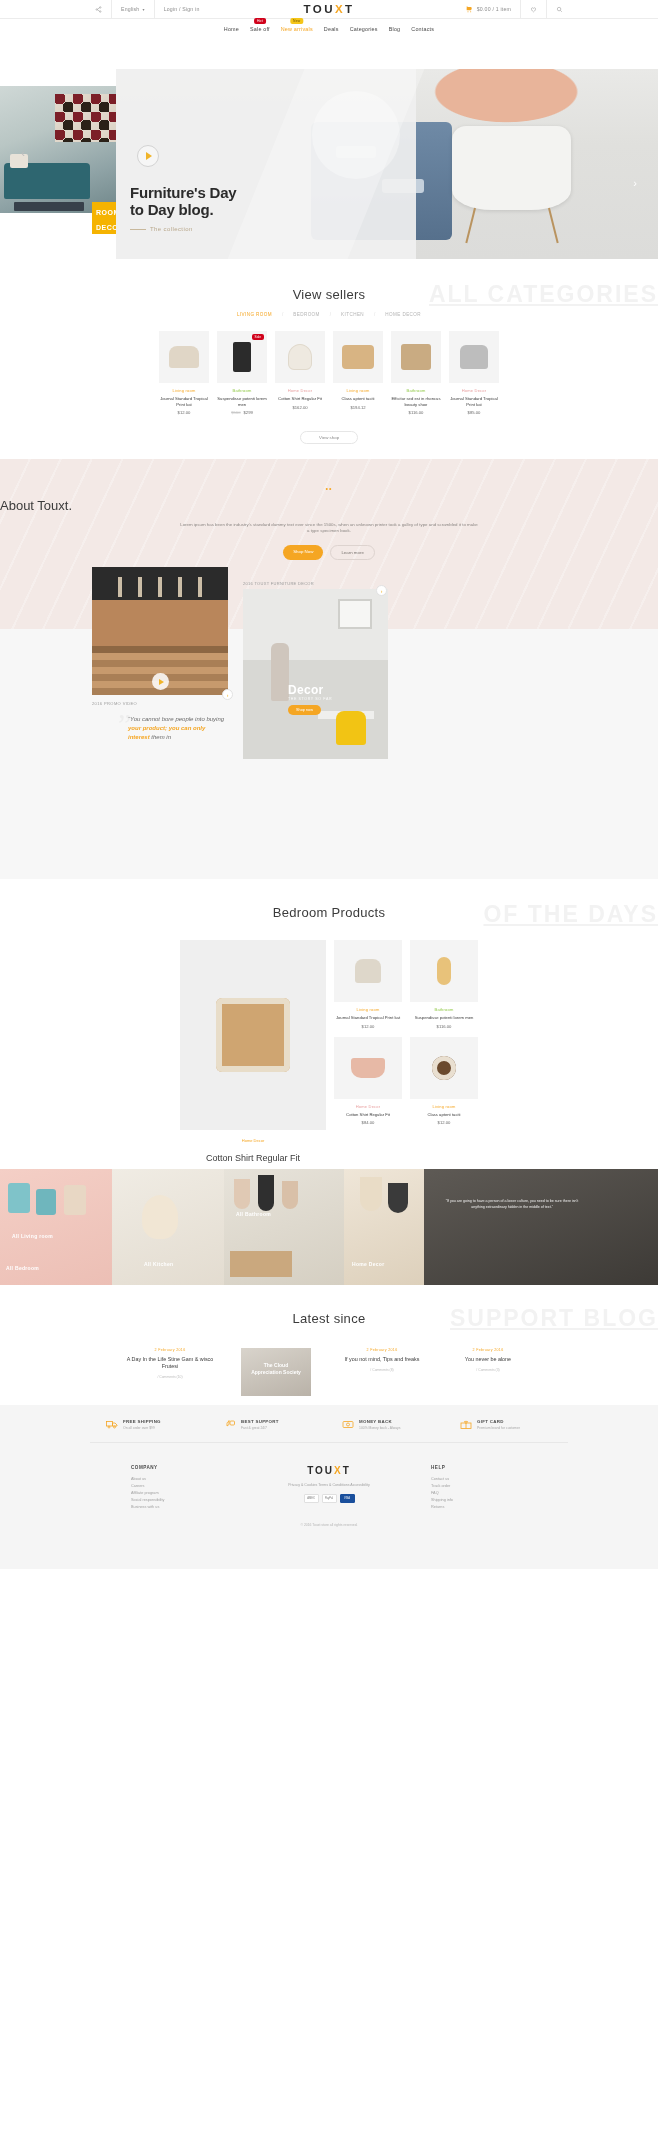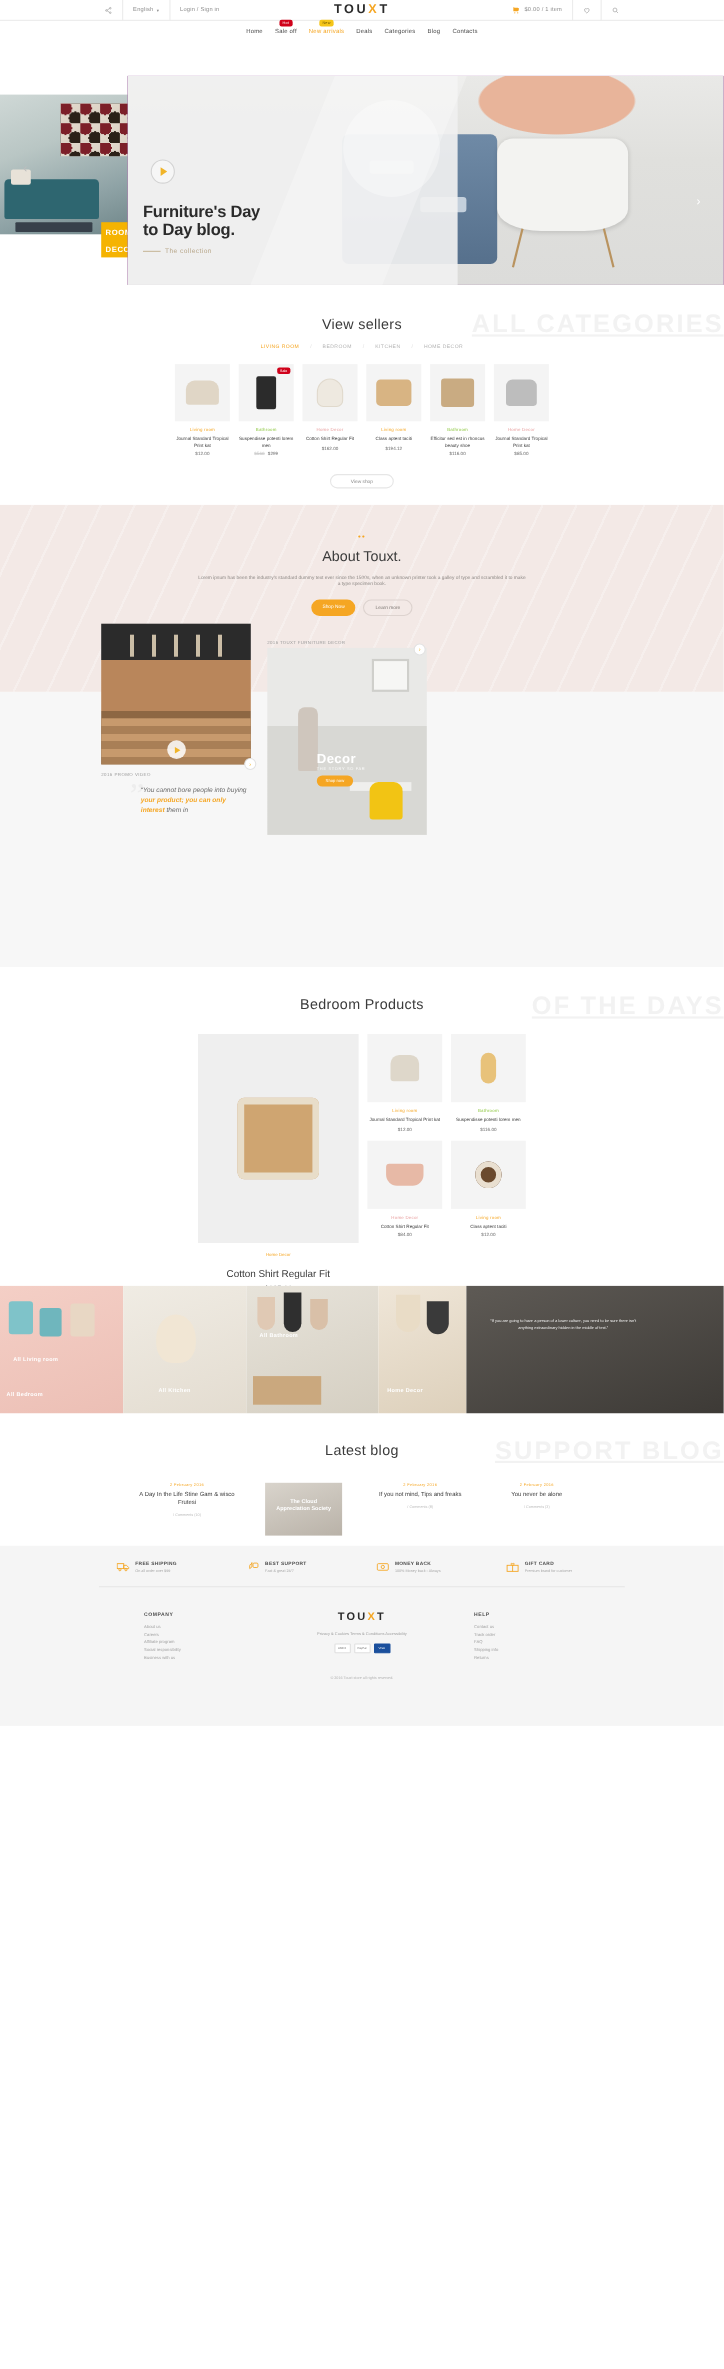--- a/index.html
+++ b/index.html
@@ -39,21 +39,21 @@
     background:
       radial-gradient(circle at 25% 25%, #7c1f28 0 6px, transparent 6px),
       radial-gradient(circle at 75% 75%, #2b2118 0 6px, transparent 6px),
       linear-gradient(135deg,#e6ded2,#d8cdbf); background-size:18px 18px; }
   .hero-left-img .sofa { position:absolute; left:4px; bottom:14px; width:86px; height:36px; background:#2e6670; border-radius:4px 4px 2px 2px; }
   .hero-left-img .sofa:after { content:""; position:absolute; left:6px; top:-9px; width:18px; height:14px; background:#e8e2d8; border-radius:2px; }
   .hero-left-img .table { position:absolute; left:14px; bottom:2px; width:70px; height:9px; background:#37404a; border-radius:1px; }
   .hero-yellow { position:absolute; left:92px; top:163px; width:48px; height:32px; background:#f5b301; }
   .hero-yellow span { display:block; color:#fff; font-weight:700; font-size:7px; line-height:9px; padding:6px 0 0 4px; letter-spacing:.5px; }
 
-  .hero-main { position:absolute; left:116px; top:30px; width:542px; height:190px; background:#701a75; overflow:hidden; }
+  .hero-main { position:absolute; left:116px; top:30px; width:542px; height:190px; background:#4d7c0f; overflow:hidden; }
   .hero-photo { position:absolute; inset:0;
     background:
       radial-gradient(ellipse at 72% 12%, #e8b49a 0 70px, transparent 72px),
       linear-gradient(180deg,#e9e9e7 0%,#e0e0dd 40%,#dcdcda 100%); }
   .hero-jeans { position:absolute; left:36%; top:28%; width:26%; height:62%; background:linear-gradient(180deg,#6f8aa6,#56708c); border-radius:6px; }
   .hero-jeans:before { content:""; position:absolute; left:18%; top:20%; width:28%; height:10%; background:#cfd9e4; border-radius:3px; }
   .hero-jeans:after { content:""; position:absolute; left:50%; top:48%; width:30%; height:12%; background:#c4d0dc; border-radius:3px; }
   .hero-chair { position:absolute; right:16%; top:30%; width:22%; height:44%; background:#f3f3f1; border-radius:14px 14px 40px 40px/14px 14px 20px 20px; box-shadow:0 1px 4px rgba(0,0,0,.12); }
   .hero-chair .leg { position:absolute; bottom:-34px; width:2px; height:36px; background:#b9935f; transform-origin:top; }
   .hero-chair .l1 { left:18%; transform:rotate(14deg); }
@@ -89,21 +89,21 @@
   .pname { text-align:center; font-size:4.2px; color:#3b3b3b; margin-top:3px; line-height:5.5px; }
   .pprice { text-align:center; font-size:4.2px; color:#6a6a6a; margin-top:3px; }
   .pprice .old { color:#c9c9c9; text-decoration:line-through; margin-right:3px; }
   .viewshop { margin:16px auto 0; width:58px; height:13px; border:1px solid #e6e6e6; border-radius:7px; display:flex; align-items:center; justify-content:center; font-size:4.4px; color:#8a8a8a; }
 
   
   .about { background:#f3e9e6; height:170px; position:relative; overflow:hidden; padding-top:26px; }
   .about .waves { position:absolute; inset:0; opacity:.5;
     background:repeating-linear-gradient(115deg, transparent 0 26px, rgba(255,255,255,.55) 26px 28px); }
   .about-dots { text-align:center; font-size:7px; color:#f5a623; letter-spacing:1px; position:relative; }
-  .about-title { text-align:center; font-size:13px; color:#3b3b3b; margin-top:6px; position:relative; }
+  .about-title { text-align:left; font-size:13px; color:#3b3b3b; margin-top:6px; position:relative; }
   .about-text { width:300px; margin:9px auto 0; text-align:center; font-size:4.4px; color:#8d8885; line-height:6.4px; position:relative; }
   .about-btns { display:flex; justify-content:center; gap:7px; margin-top:10px; position:relative; }
   .btn-y { background:#f5a623; color:#fff; font-size:4.4px; padding:4px 10px; border-radius:8px; }
   .btn-o { border:1px solid #ddd3cf; color:#7d7773; font-size:4.4px; padding:4px 10px; border-radius:8px; }
 
   
   .media { position:relative; height:250px; background:#f7f7f7; }
   .m-img1 { position:absolute; left:92px; top:-62px; width:136px; height:128px;
     background:linear-gradient(180deg,#2b2b2b 0 26%, #b9865b 26% 62%, #8d6743 62% 100%); overflow:hidden; }
   .m-img1 .lamps { position:absolute; top:10px; left:10px; right:10px; height:20px;
@@ -482,21 +482,21 @@
       <div style="position:absolute;left:44px;top:14px;width:20px;height:30px;background:#3a3a3a;border-radius:0 0 12px 12px;"></div>
       <span style="left:8px;top:92px;">Home Decor</span>
     </div>
     <div class="tile t5">
       <div class="quote">“If you are going to have a person of a lower culture, you need to be sure there isn't anything extraordinary hidden in the middle of text.”</div>
     </div>
   </div>
 
   <div class="sec blog">
     <div class="ghost" style="top:20px;">SUPPORT BLOG</div>
-    <div class="sec-title">Latest blog</div>
+    <div class="sec-title">Latest since</div>
     <div class="blog-grid">
       <div class="bcard">
         <div class="bdate">2 February 2016</div>
         <div class="btitle">A Day In the Life Stine Gam &amp; wisco Frutesi</div>
         <div class="bmeta">/ Comments (10)</div>
       </div>
       <div class="bcard">
         <div class="bimg">
           <div class="bt">The Cloud Appreciation Society</div>
         </div>

